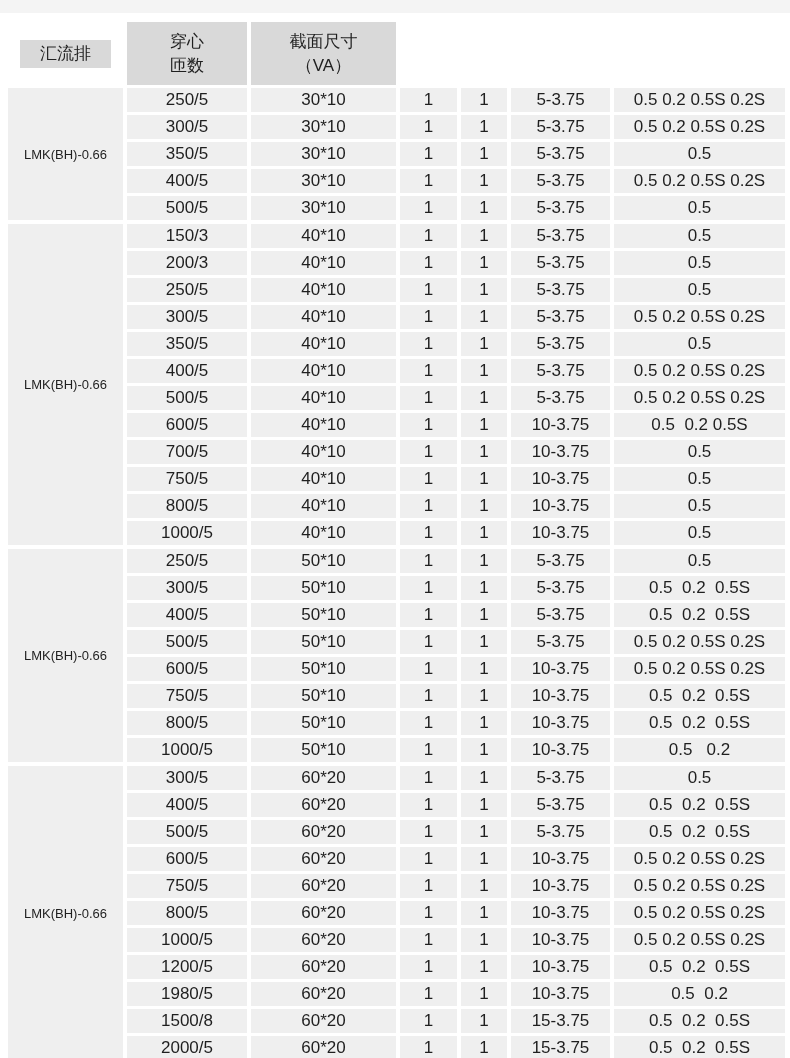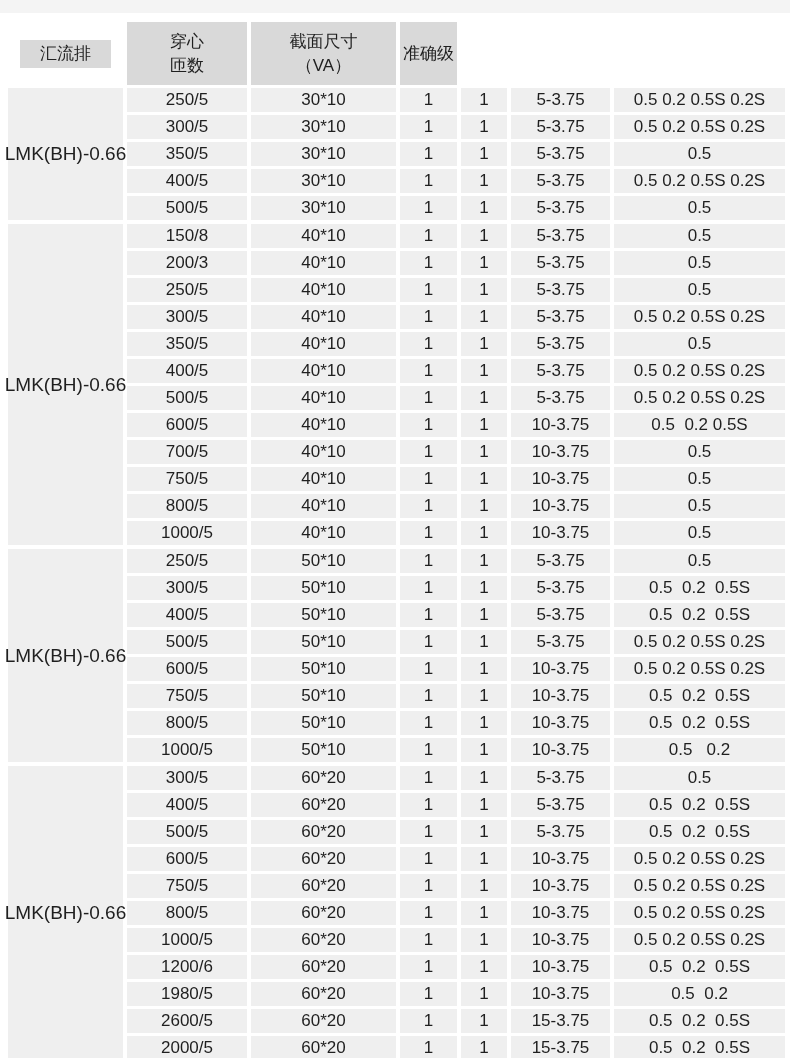--- a/index.html
+++ b/index.html
@@ -54,21 +54,21 @@
     grid-template-columns: 115px 120px 145px 57px 46px 99px 171px;
     grid-auto-rows: 24px;
     column-gap: 4px;
     row-gap: 3px;
   }
   .section:first-of-type { margin-top: 3px; }
   .model-cell {
     grid-column: 1;
     background: #efefef;
     display: flex; align-items: center; justify-content: center;
-    font-size: 19px;
+    font-size: 13px;
   }
   .dcell {
     background: #efefef;
     display: flex; align-items: center; justify-content: center;
     font-size: 17px;
     white-space: pre;
   }
 </style>
 </head>
 <body>
@@ -78,21 +78,20 @@
 <div class="table-wrap">
 
   <div class="grid-row tbl-header">
     <div class="hcell hcell-busbar">
       <div class="sub sub-top">汇流排</div>
     </div>
     <div class="hcell">穿心
 匝数</div>
     <div class="hcell">截面尺寸
 （VA）</div>
-    <div class="hcell">准确级</div>
   </div>
 
   <div id="table-body">
       <div class="section">
         <div class="model-cell" style="grid-row: 1 / span 5;">LMK(BH)-0.66</div>
         <div class="dcell">250/5</div>
         <div class="dcell">30*10</div>
         <div class="dcell">1</div>
         <div class="dcell">1</div>
         <div class="dcell">5-3.75</div>
@@ -117,21 +116,21 @@
         <div class="dcell">0.5 0.2 0.5S 0.2S</div>
         <div class="dcell">500/5</div>
         <div class="dcell">30*10</div>
         <div class="dcell">1</div>
         <div class="dcell">1</div>
         <div class="dcell">5-3.75</div>
         <div class="dcell">0.5</div>
       </div>
       <div class="section">
         <div class="model-cell" style="grid-row: 1 / span 12;">LMK(BH)-0.66</div>
-        <div class="dcell">150/8</div>
+        <div class="dcell">150/3</div>
         <div class="dcell">40*10</div>
         <div class="dcell">1</div>
         <div class="dcell">1</div>
         <div class="dcell">5-3.75</div>
         <div class="dcell">0.5</div>
         <div class="dcell">200/3</div>
         <div class="dcell">40*10</div>
         <div class="dcell">1</div>
         <div class="dcell">1</div>
         <div class="dcell">5-3.75</div>
@@ -285,33 +284,33 @@
         <div class="dcell">1</div>
         <div class="dcell">1</div>
         <div class="dcell">10-3.75</div>
         <div class="dcell">0.5 0.2 0.5S 0.2S</div>
         <div class="dcell">1000/5</div>
         <div class="dcell">60*20</div>
         <div class="dcell">1</div>
         <div class="dcell">1</div>
         <div class="dcell">10-3.75</div>
         <div class="dcell">0.5 0.2 0.5S 0.2S</div>
-        <div class="dcell">1200/6</div>
+        <div class="dcell">1200/5</div>
         <div class="dcell">60*20</div>
         <div class="dcell">1</div>
         <div class="dcell">1</div>
         <div class="dcell">10-3.75</div>
         <div class="dcell">0.5  0.2  0.5S</div>
         <div class="dcell">1980/5</div>
         <div class="dcell">60*20</div>
         <div class="dcell">1</div>
         <div class="dcell">1</div>
         <div class="dcell">10-3.75</div>
         <div class="dcell">0.5  0.2</div>
-        <div class="dcell">2600/5</div>
+        <div class="dcell">1500/8</div>
         <div class="dcell">60*20</div>
         <div class="dcell">1</div>
         <div class="dcell">1</div>
         <div class="dcell">15-3.75</div>
         <div class="dcell">0.5  0.2  0.5S</div>
         <div class="dcell">2000/5</div>
         <div class="dcell">60*20</div>
         <div class="dcell">1</div>
         <div class="dcell">1</div>
         <div class="dcell">15-3.75</div>

